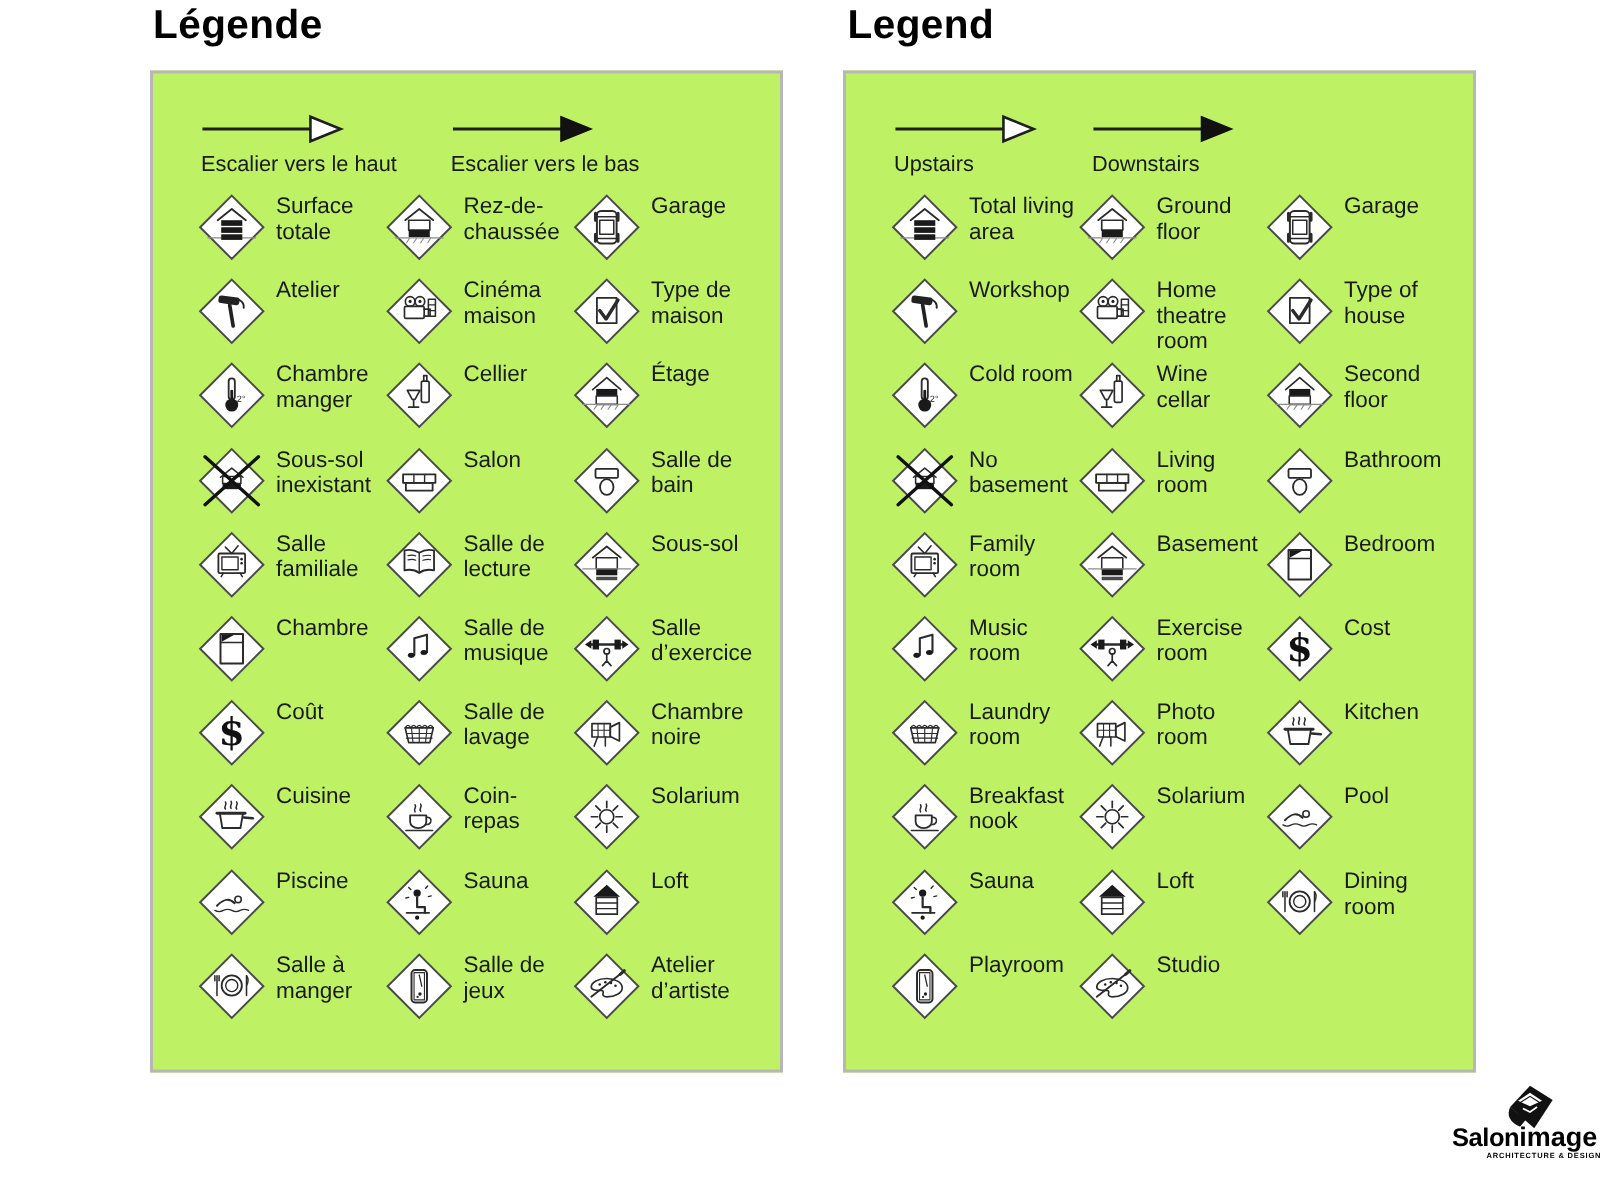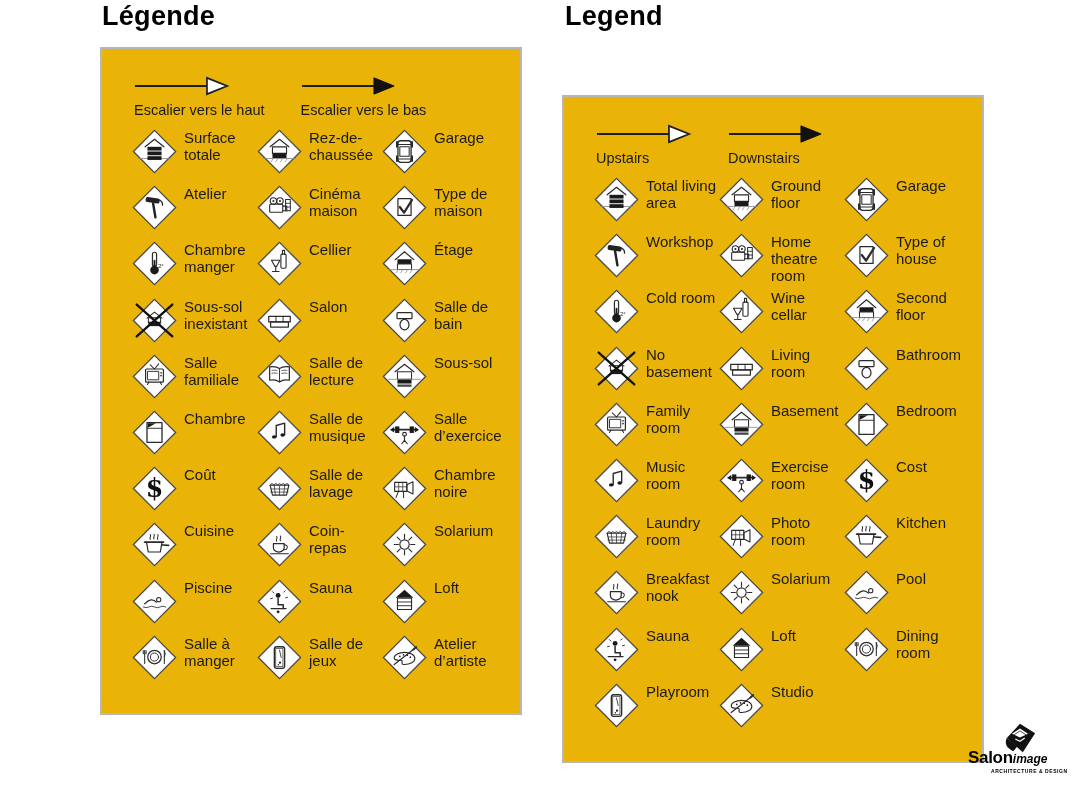--- a/index.html
+++ b/index.html
@@ -1,42 +1,42 @@
 <!DOCTYPE html>
 <html><head>
 <meta charset="utf-8">
 <style>
   html,body{margin:0;padding:0;background:#fff;}
   #page{position:relative;width:1080px;height:785px;background:#fff;overflow:hidden;
         font-family:"Liberation Sans",sans-serif;color:#1a1a1a;}
   .panel-title{position:absolute;top:1px;font-size:27px;font-weight:bold;letter-spacing:.3px;color:#000000;}
   #title-fr{left:102px;} #title-en{left:565px;}
-  .panel{position:absolute;top:47px;width:422px;height:668px;background:#eab308;
+  .panel{position:absolute;top:47px;width:422px;height:668px;background:#bef264;
          border:2px solid #b8b6b6;box-sizing:border-box;}
-  #panel-fr{left:100px;} #panel-en{left:562px;margin-top:48px;}
+  #panel-fr{left:100px;} #panel-en{left:562px;}
   .arrows{position:absolute;left:32px;top:26px;display:flex;gap:36px;}
   .arrow-group{display:flex;flex-direction:column;}
   .arrow-svg{width:96px;height:22px;display:block;}
   .arrow-svg line{stroke:#1f1f1f;stroke-width:2.2;}
   .arrow-svg polygon.hollow{fill:#fff;stroke:#1f1f1f;stroke-width:1.8;}
   .arrow-svg polygon.solid{fill:#111;stroke:#111;stroke-width:1;}
   .arrow-label{font-size:14.5px;margin-top:5px;white-space:nowrap;color:#1a1a1a;}
   .grid{position:absolute;left:30px;top:80px;display:grid;
         grid-template-columns:repeat(3,125px);grid-auto-rows:56.2px;}
   .cell{display:flex;align-items:flex-start;}
   .dic{width:45px;height:45px;flex:0 0 45px;}
   .dia{fill:#fff;stroke:#4a4a4a;stroke-width:1.4;}
   .clabel{margin-left:7px;font-size:15px;line-height:17px;width:72px;color:#1a1a1a;}
   #defs-svg{position:absolute;width:0;height:0;overflow:hidden;}
   
   #logo{position:absolute;left:968px;top:721px;width:108px;height:60px;}
   #logo-mark{position:absolute;left:30px;top:0;width:44px;height:34px;}
   #logo-text{position:absolute;left:0;top:27px;font-size:17px;font-weight:bold;color:#000;
              letter-spacing:-.3px;white-space:nowrap;}
-  #logo-text .it{font-style:italic;font-size:12px;letter-spacing:0;text-align:center;}
+  #logo-text .it{font-size:18px;letter-spacing:0;text-align:center;}
   #logo-tagline{position:absolute;left:23px;top:47px;font-size:5px;font-weight:bold;
                 letter-spacing:.55px;color:#000;white-space:nowrap;}
 </style>
 </head>
 <body>
 
 <svg id="defs-svg" aria-hidden="true">
   <defs>
     <g id="sym-house-total" stroke="#2b2b2b" fill="none" stroke-width="1.3" stroke-linecap="round" stroke-linejoin="round">
       <line x1="7" y1="31.5" x2="41" y2="31.5" stroke="#8a8a8a" stroke-width="0.9"></line>

